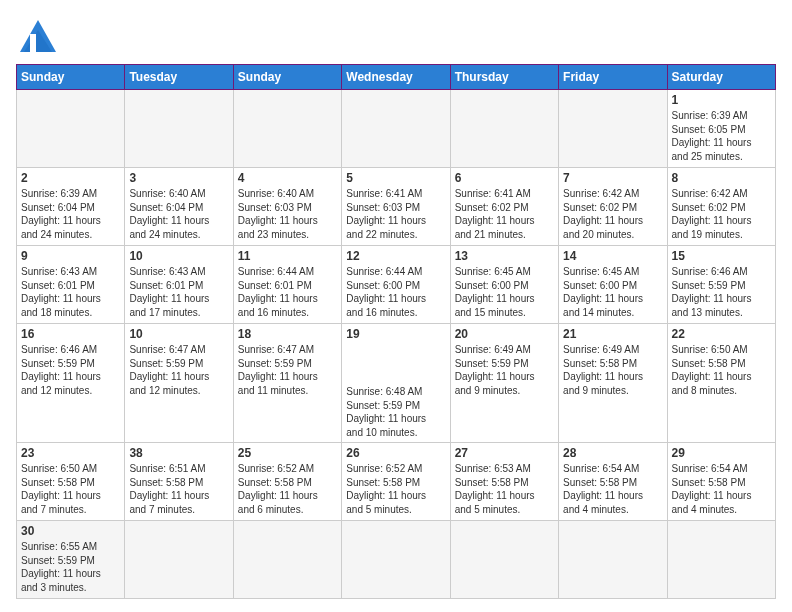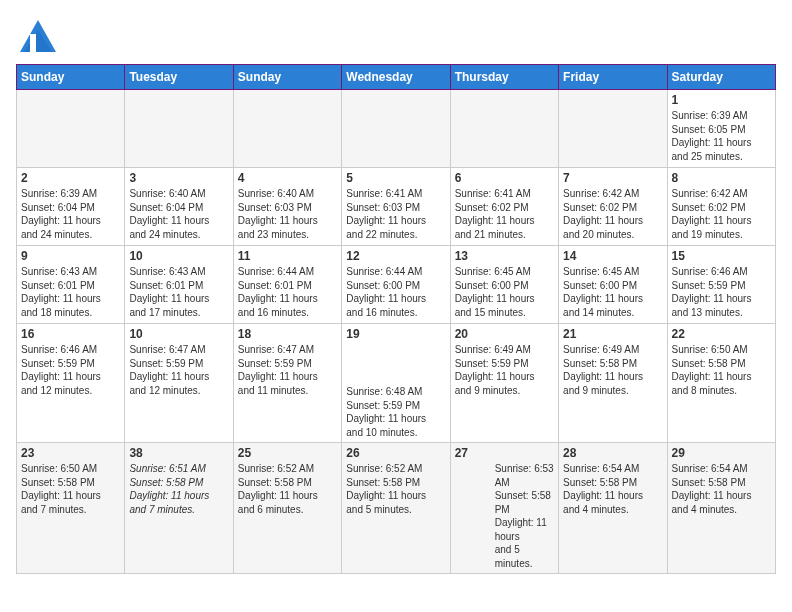--- a/index.html
+++ b/index.html
@@ -283,55 +283,70 @@
       <tr>
         <td>
           <span class="day-num">23</span>
           <div class="day-info" style="white-space: pre-line;">Sunrise: 6:50 AM
 Sunset: 5:58 PM
 Daylight: 11 hours
 and 7 minutes.</div>
         </td>
         <td>
           <span class="day-num">38</span>
-          <div class="day-info" style="white-space: pre-line; font-style: italic;">Sunrise: 6:51 AM
+          <div class="day-info" style="white-space: pre-line;">Sunrise: 6:51 AM
 Sunset: 5:58 PM
 Daylight: 11 hours
 and 7 minutes.</div>
         </td>
         <td>
           <span class="day-num">25</span>
           <div class="day-info" style="white-space: pre-line;">Sunrise: 6:52 AM
 Sunset: 5:58 PM
 Daylight: 11 hours
 and 6 minutes.</div>
         </td>
         <td>
           <span class="day-num">26</span>
           <div class="day-info" style="white-space: pre-line;">Sunrise: 6:52 AM
 Sunset: 5:58 PM
 Daylight: 11 hours
 and 5 minutes.</div>
         </td>
         <td>
           <span class="day-num">27</span>
-          <div class="day-info" style="white-space: pre-line; margin-left: 40px;">Sunrise: 6:53 AM
+          <div class="day-info" style="white-space: pre-line;">Sunrise: 6:53 AM
 Sunset: 5:58 PM
 Daylight: 11 hours
 and 5 minutes.</div>
         </td>
         <td>
           <span class="day-num">28</span>
           <div class="day-info" style="white-space: pre-line;">Sunrise: 6:54 AM
 Sunset: 5:58 PM
 Daylight: 11 hours
 and 4 minutes.</div>
         </td>
         <td>
           <span class="day-num">29</span>
           <div class="day-info" style="white-space: pre-line;">Sunrise: 6:54 AM
 Sunset: 5:58 PM
 Daylight: 11 hours
 and 4 minutes.</div>
         </td>
+      </tr>
+      <tr>
+        <td>
+          <span class="day-num">30</span>
+          <div class="day-info" style="white-space: pre-line;">Sunrise: 6:55 AM
+Sunset: 5:59 PM
+Daylight: 11 hours
+and 3 minutes.</div>
+        </td>
+        <td class="empty"></td>
+        <td class="empty"></td>
+        <td class="empty"></td>
+        <td class="empty"></td>
+        <td class="empty"></td>
+        <td class="empty"></td>
       </tr>
     </tbody>
 </table>
 
 </body></html>

